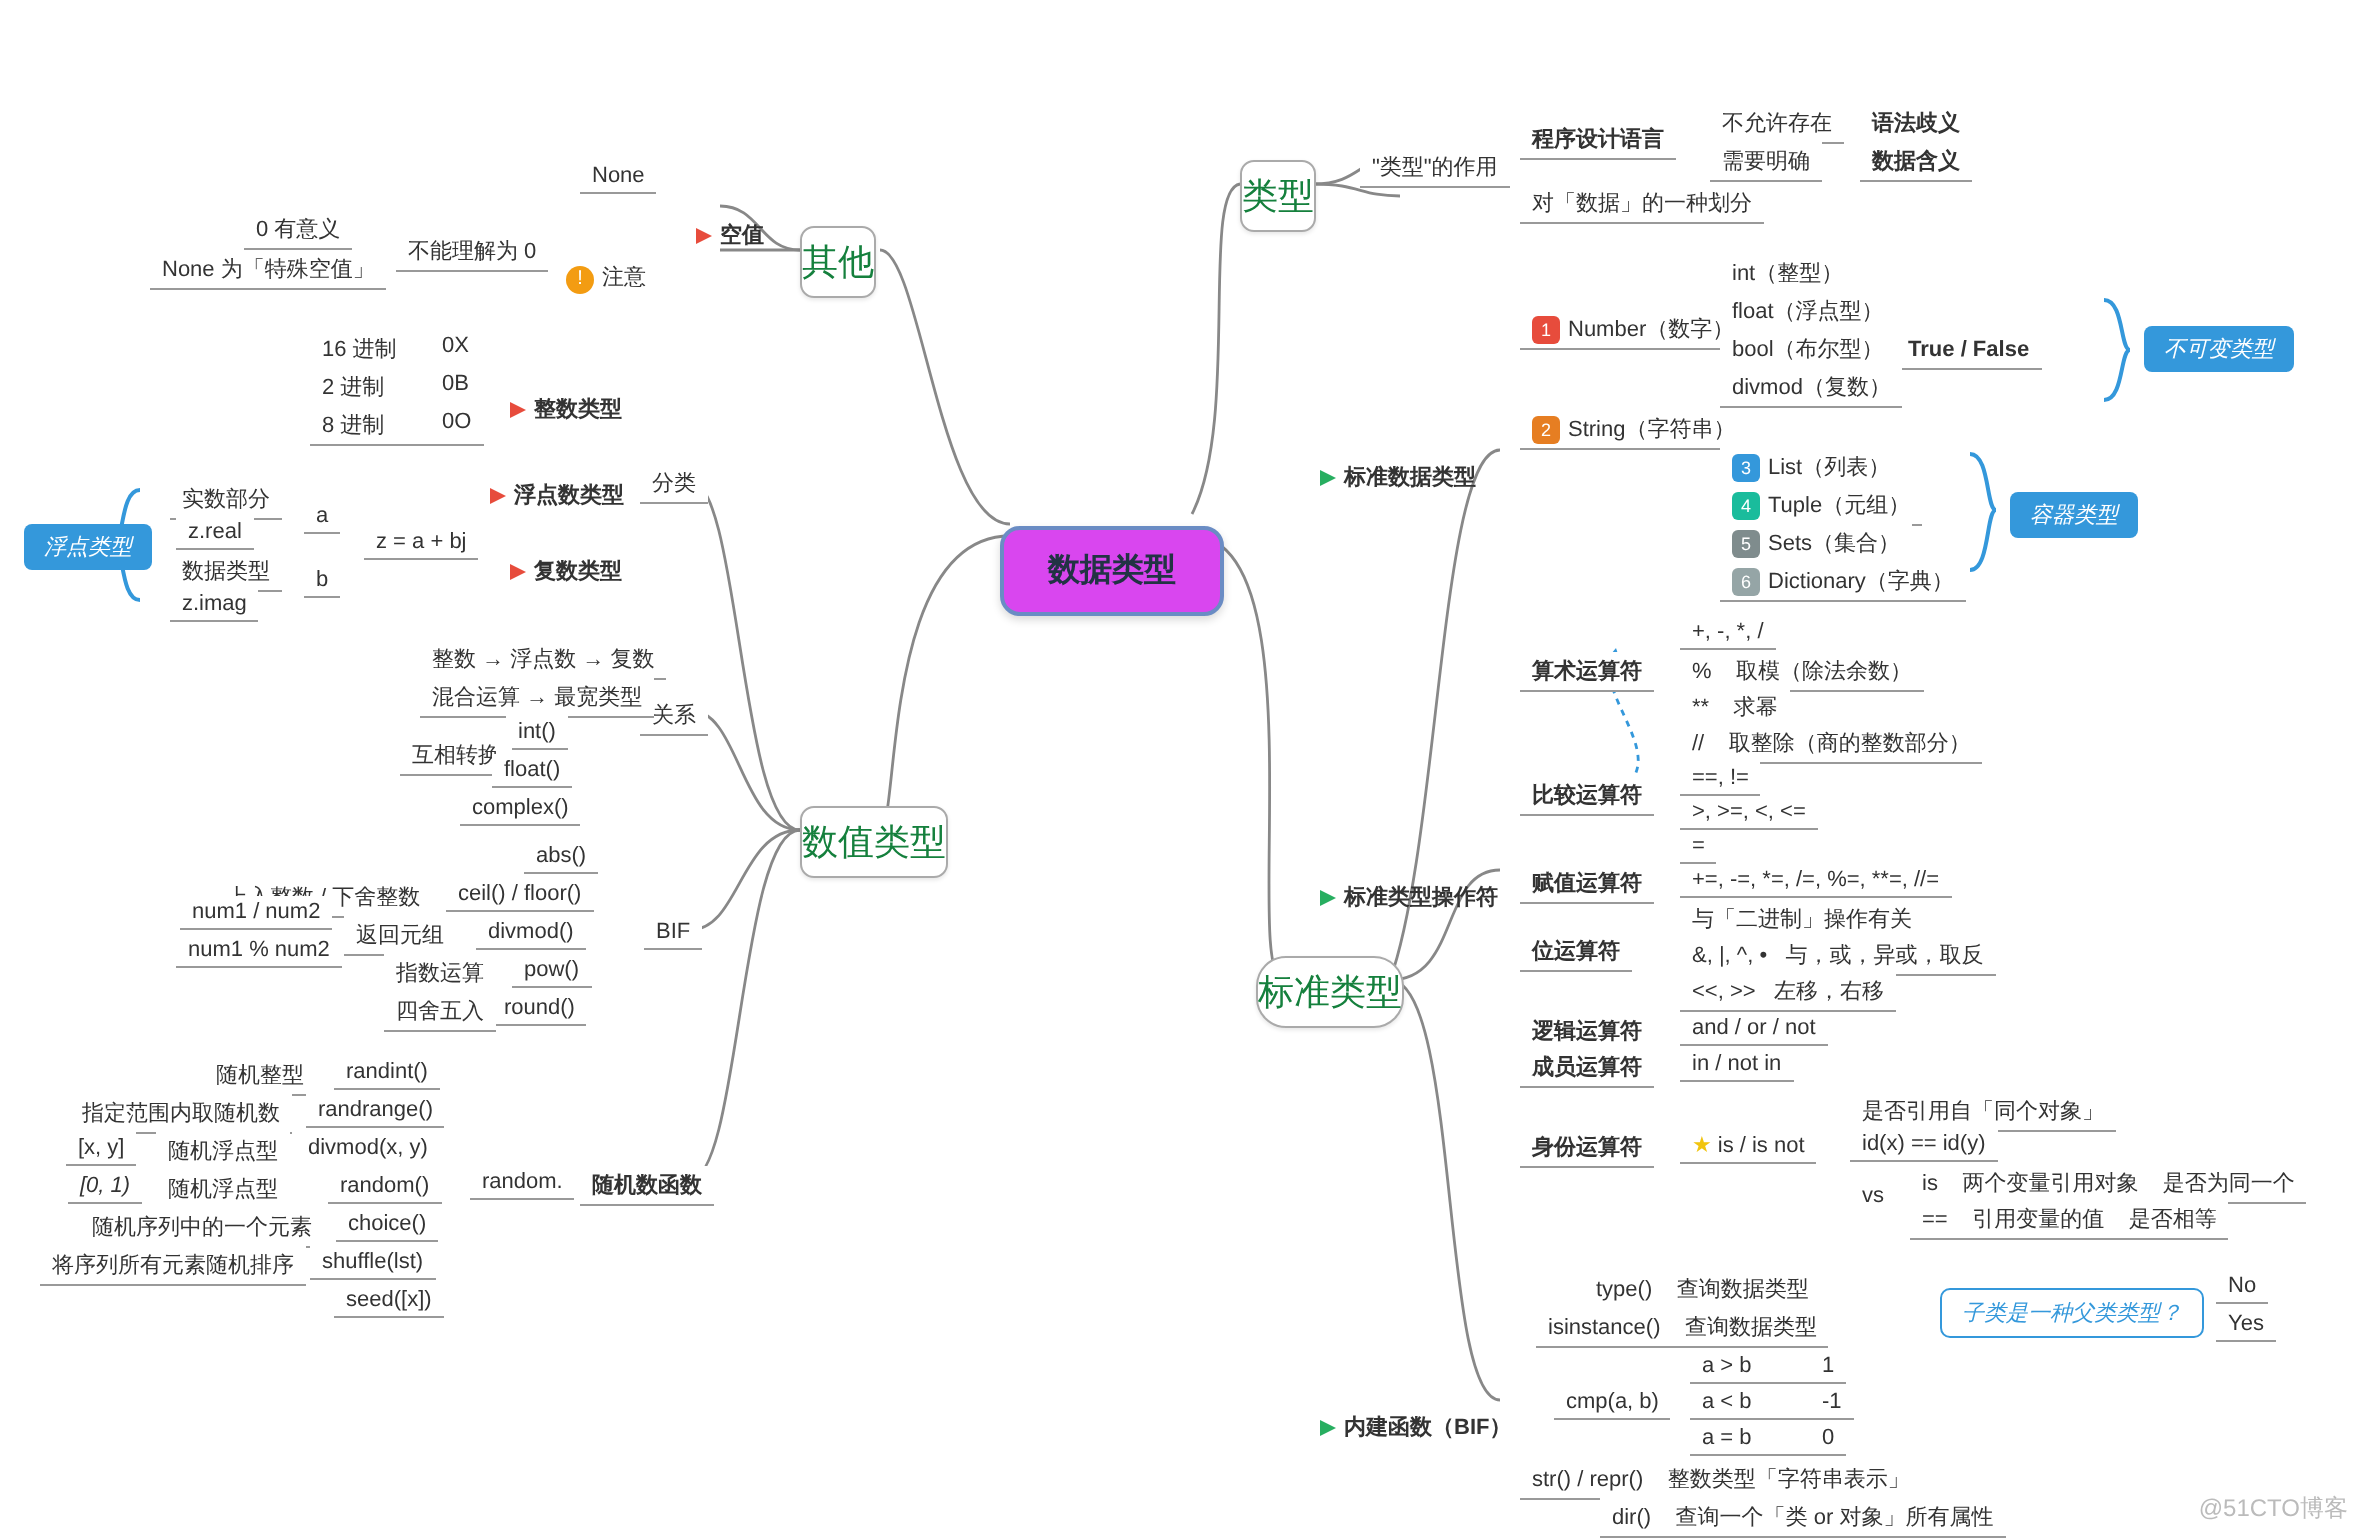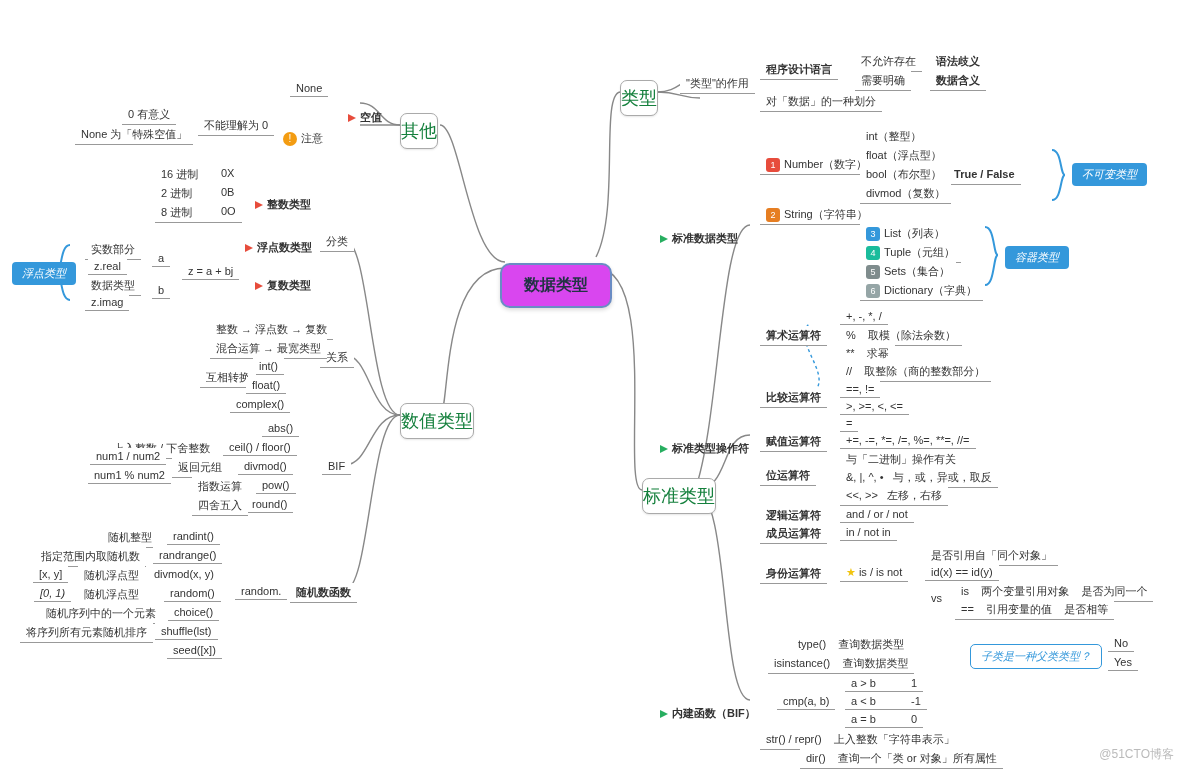--- a/index.html
+++ b/index.html
@@ -185,21 +185,21 @@
 
 <div class="box-main" style="left:620px;top:80px;">类型</div>
 <div class="node" style="left:680px;top:74px;">"类型"的作用</div>
 <div class="node bold" style="left:760px;top:60px;">程序设计语言</div>
 <div class="node" style="left:855px;top:52px;">不允许存在</div>
 <div class="node bold" style="left:930px;top:52px;">语法歧义</div>
 <div class="node" style="left:855px;top:71px;">需要明确</div>
 <div class="node bold" style="left:930px;top:71px;">数据含义</div>
 <div class="node" style="left:760px;top:92px;">对「数据」的一种划分</div>
 
-<div class="box-main" style="left:642px;top:478px;">标准类型</div>
+<div class="box-main" style="left:628px;top:478px;border-radius:15px;">标准类型</div>
 
 <div class="plain bold" style="left:660px;top:218px;"><span class="flag flag-green"></span><span>标准数据类型</span></div>
 <div class="node" style="left:760px;top:155px;"><span class="num-badge b1">1</span><span>Number（数字）</span></div>
 <div class="node" style="left:860px;top:127px;">int（整型）</div>
 <div class="node" style="left:860px;top:146px;">float（浮点型）</div>
 <div class="node" style="left:860px;top:165px;"><span>bool（布尔型）</span>&nbsp;&nbsp;&nbsp;&nbsp;<span class="bold">True / False</span></div>
 <div class="node" style="left:860px;top:184px;">divmod（复数）</div>
 <div class="node" style="left:760px;top:205px;"><span class="num-badge b2">2</span><span>String（字符串）</span></div>
 <div class="node" style="left:860px;top:224px;"><span class="num-badge b3">3</span><span>List（列表）</span></div>
 <div class="node" style="left:860px;top:243px;"><span class="num-badge b4">4</span><span>Tuple（元组）</span></div>
@@ -248,16 +248,16 @@
     <span>1</span>
   </div>
 <div class="node two-col" style="left:845px;top:693px;">
     <span class="cell">a &lt; b</span>
     <span>-1</span>
   </div>
 <div class="node two-col" style="left:845px;top:711px;">
     <span class="cell">a = b</span>
     <span>0</span>
   </div>
-<div class="node" style="left:760px;top:730px;"><span>str() / repr()</span>&nbsp;&nbsp;&nbsp;&nbsp;<span>上入整数「字符串表示」</span></div>
+<div class="node" style="left:760px;top:730px;"><span>str() / repr()</span>&nbsp;&nbsp;&nbsp;&nbsp;<span>整数类型「字符串表示」</span></div>
 <div class="node" style="left:800px;top:749px;"><span>dir()</span>&nbsp;&nbsp;&nbsp;&nbsp;<span>查询一个「类 or 对象」所有属性</span></div>
 
 <div class="watermark" style="right:10px;bottom:6px;">@51CTO博客</div>
 
 </body></html>

